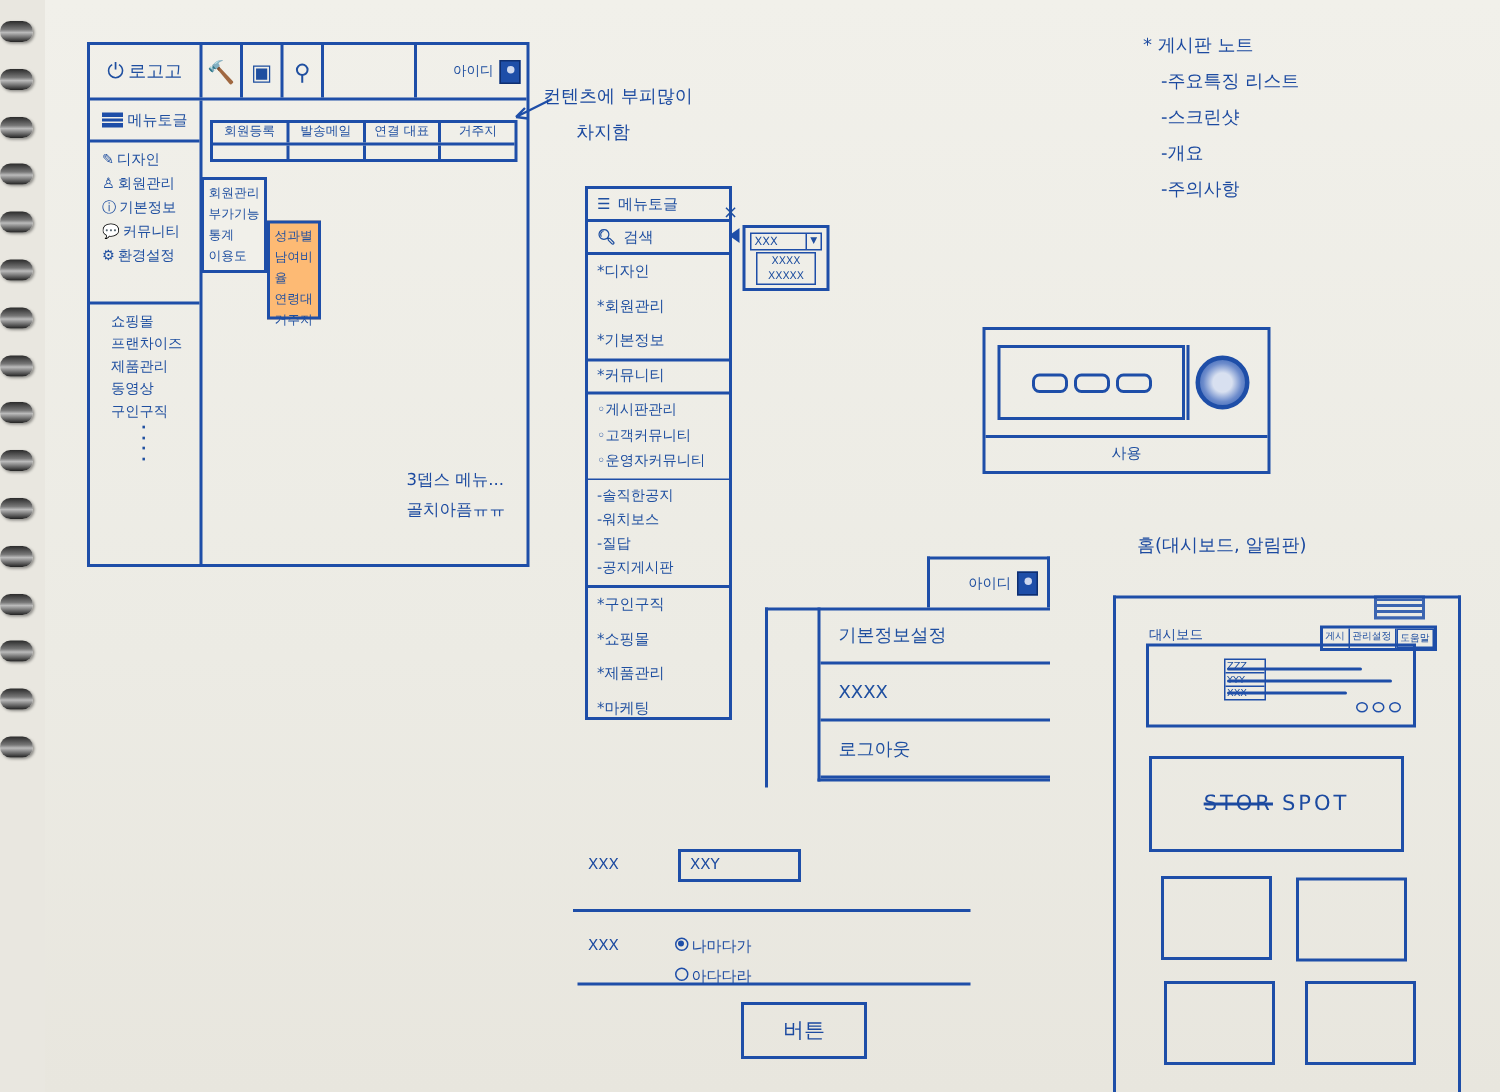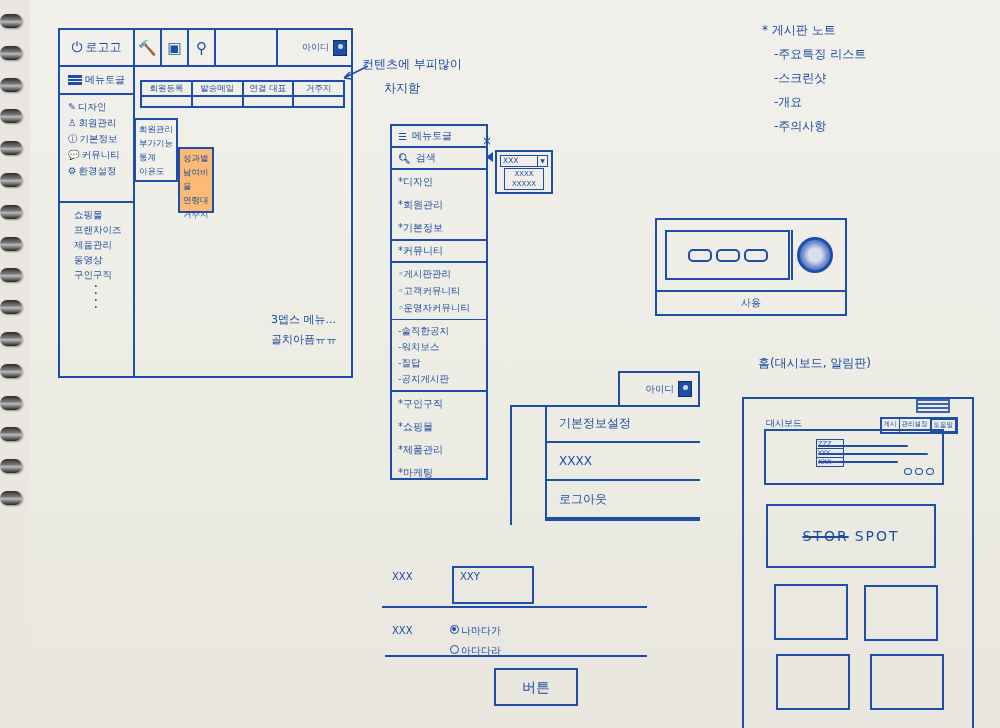--- a/index.html
+++ b/index.html
@@ -88,21 +88,21 @@
   .s3-bottom { position: absolute; left: 0; right: 0; bottom: 0; height: 24px; border-top: 2px solid #1e4ea8; text-align: center; font-size: 10px; line-height: 22px; }
 
   
   #s4-tab { left: 618px; top: 371px; width: 82px; height: 34px; border-bottom: none; display: flex; align-items: center; justify-content: flex-end; gap: 4px; padding-right: 6px; font-size: 9.5px; }
   #s4-frame { left: 510px; top: 405px; width: 190px; height: 120px; border-bottom: none; border-right: none; }
   #s4-menu { left: 545px; top: 405px; width: 155px; height: 116px; border-top: none; border-right: none; }
   .s4-item { height: 38px; border-bottom: 2px solid #1e4ea8; display: flex; align-items: center; padding-left: 12px; font-size: 12px; }
 
   
   .form-label { font-size: 10px; }
-  #f-input { left: 452px; top: 566px; width: 82px; height: 38px; border: 2px solid #1e4ea8; font-size: 10px; padding: 3px 6px; }
+  #f-input { left: 452px; top: 566px; width: 82px; height: 22px; border: 2px solid #1e4ea8; font-size: 10px; padding: 3px 6px; }
   .hr { position: absolute; height: 2px; background: #1e4ea8; }
   .radio-row { display: flex; gap: 6px; align-items: center; font-size: 10px; flex-direction: column; }
   .radio { width: 9px; height: 9px; border: 1.5px solid #1e4ea8; border-radius: 50%; display: inline-block; margin-right: 2px; position: relative; }
   .radio.on::after { content: ""; position: absolute; left: 1px; top: 1px; width: 4px; height: 4px; border-radius: 50%; background: #1e4ea8; }
   #f-btn { left: 494px; top: 668px; width: 84px; height: 38px; border: 2px solid #1e4ea8; font-size: 14px; text-align: center; line-height: 34px; }
 
   
   #notes { left: 762px; top: 18px; }
   #notes div { font-size: 12px; line-height: 24px; }
   #notes .sub { padding-left: 12px; }

